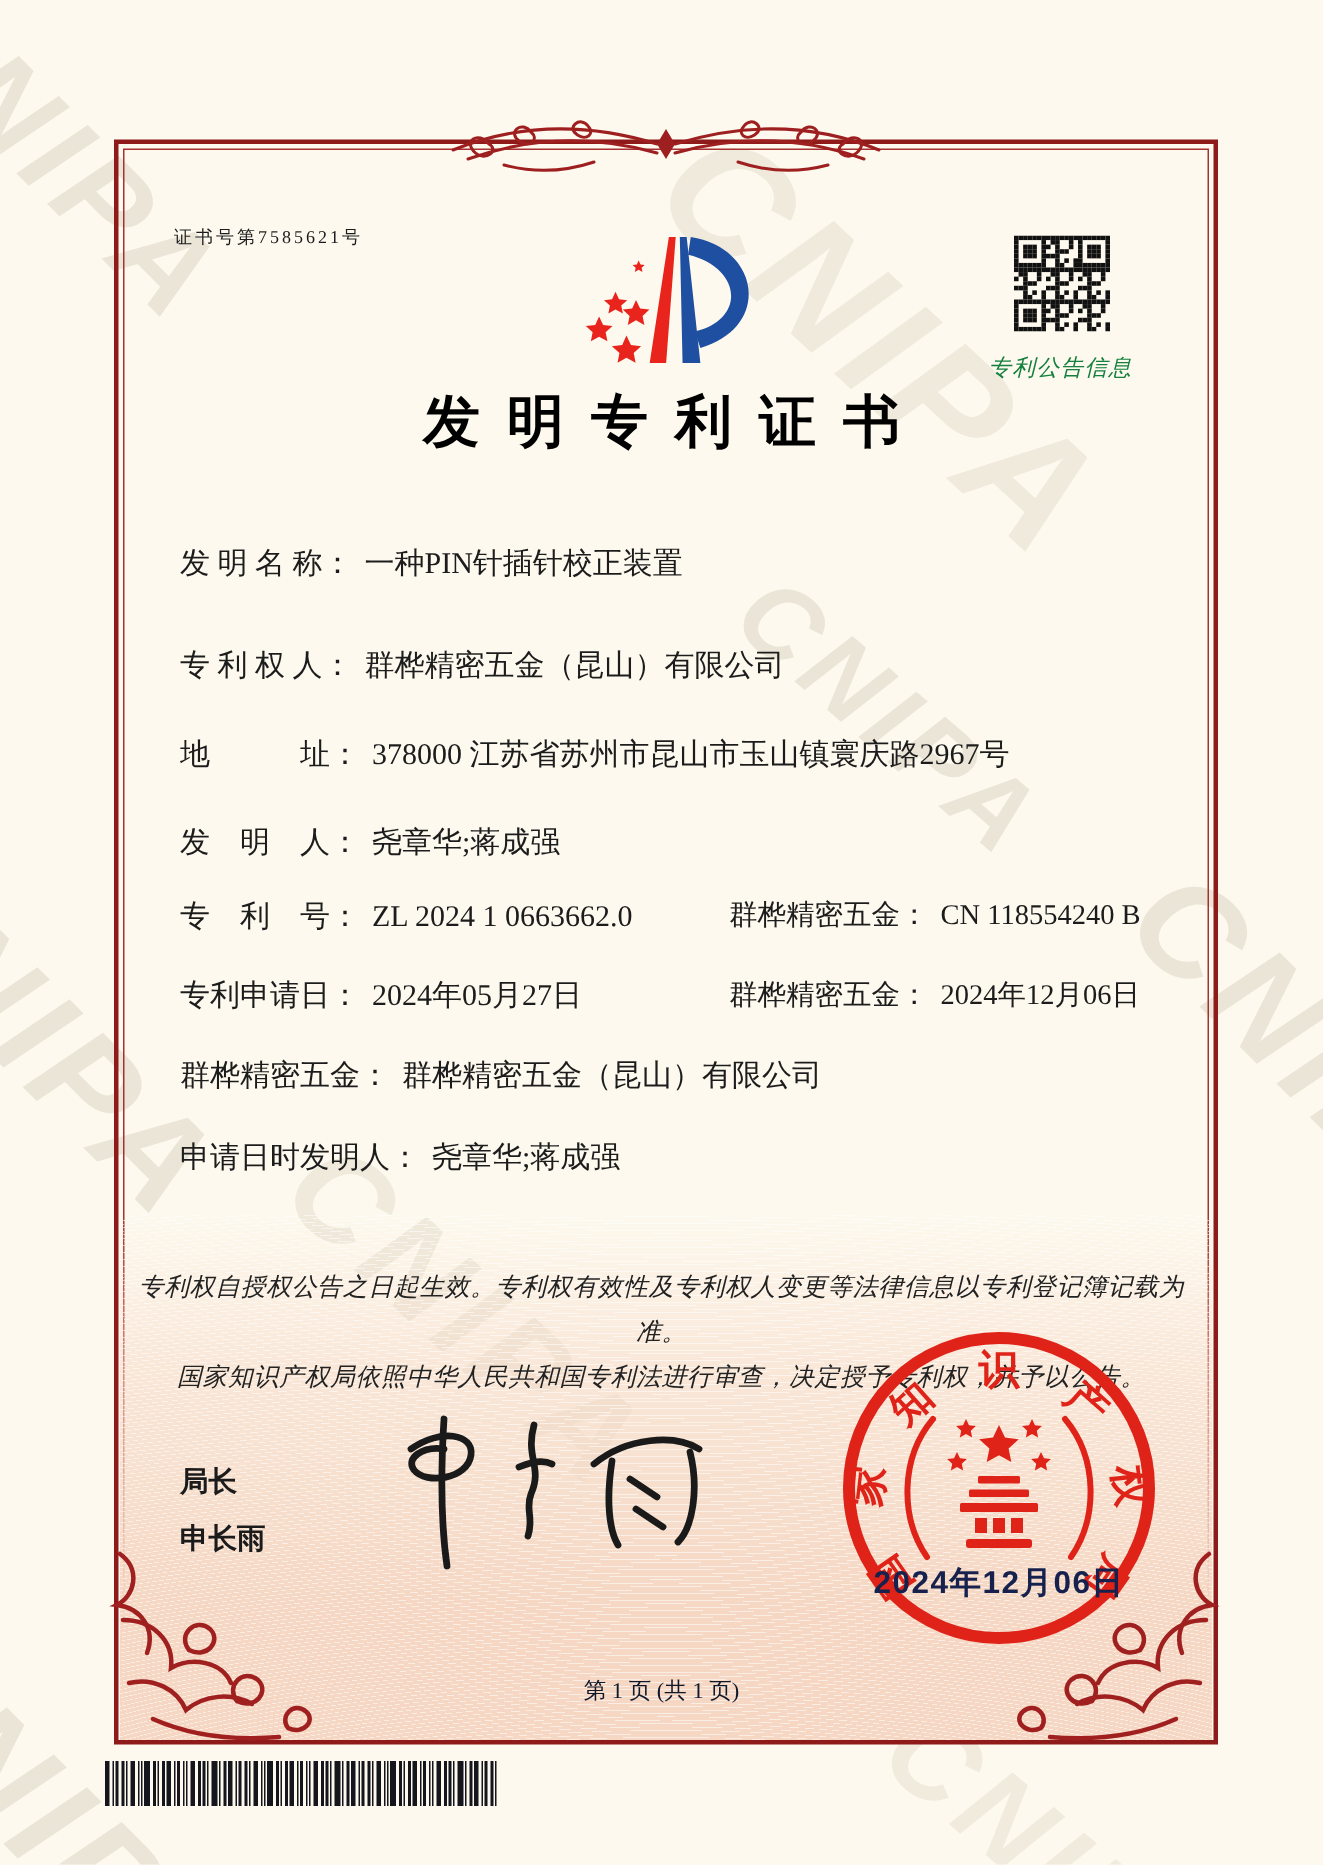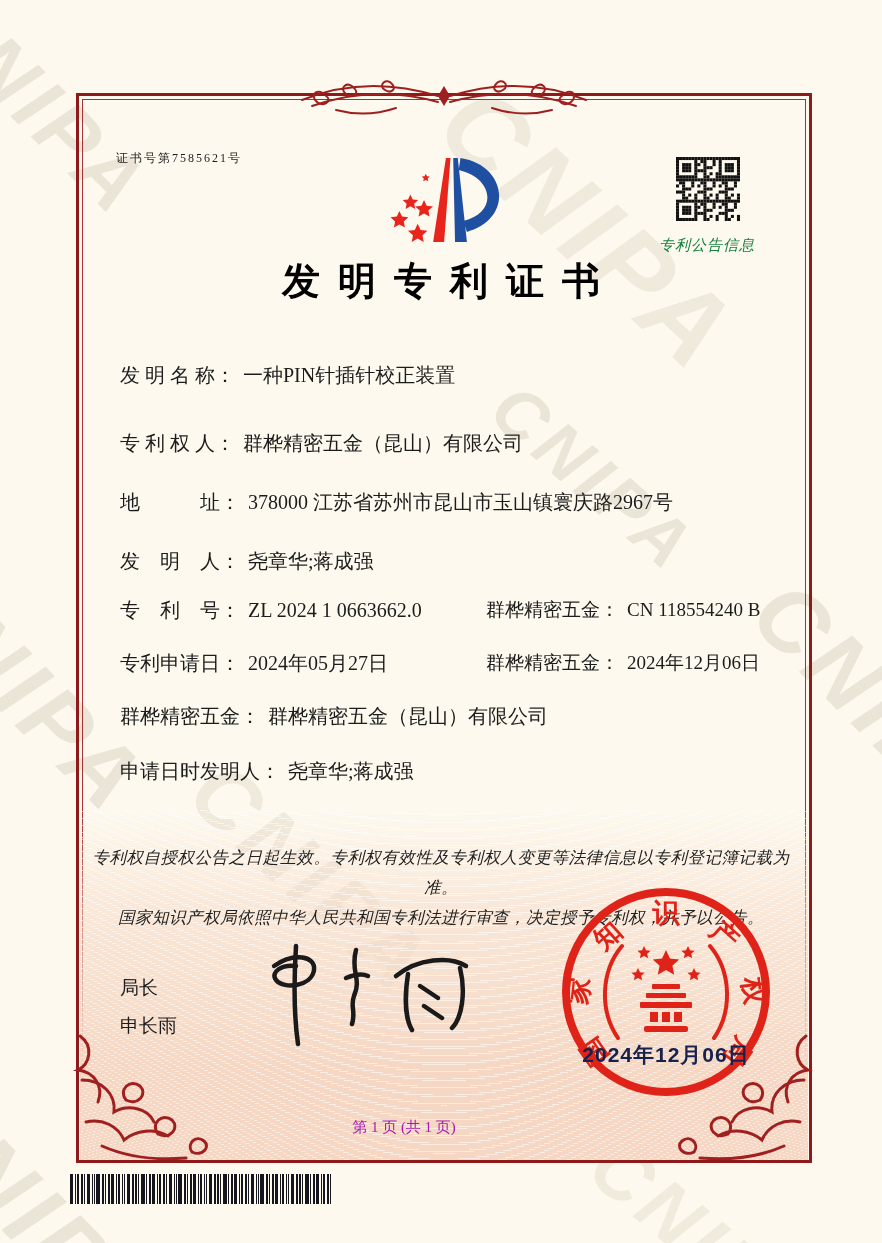--- a/index.html
+++ b/index.html
@@ -46,30 +46,30 @@
     font-size:38px;font-weight:bold;letter-spacing:18px;text-indent:18px;color:#000000;z-index:2;
   }
   .row{position:absolute;left:120px;font-size:20px;white-space:nowrap;z-index:2}
   .row .val{margin-left:8px}
   .rowR{position:absolute;left:486px;font-size:19px;white-space:nowrap;z-index:2}
   .rowR .val{margin-left:8px}
   .statement{
     position:absolute;left:91px;top:843px;width:700px;text-align:center;z-index:2;
     font-size:16.5px;font-style:italic;letter-spacing:.5px;line-height:30px;color:#222;
   }
-  .signer{position:absolute;left:120px;z-index:2;font-weight:normal;font-size:19px;
+  .signer{position:absolute;left:120px;z-index:2;font-weight:bold;font-size:19px;
     font-family:"Liberation Sans","DejaVu Sans",sans-serif;color:#1b1b1b}
   .seal-date{
     position:absolute;left:578px;top:1041px;width:176px;text-align:center;z-index:4;
     font-size:21px;font-weight:bold;color:#16214d;letter-spacing:1px;
     font-family:"Liberation Sans","DejaVu Sans",sans-serif;
   }
   .footer-page{
-    position:absolute;left:0;top:1118px;width:808px;text-align:center;
-    font-size:15px;z-index:2;color:#a21caf;
+    position:absolute;left:0;top:1118px;width:882px;text-align:center;
+    font-size:15px;z-index:2;color:#0f172a;
   }
   svg{display:block}
   .z2{z-index:2}.z3{z-index:3}
 </style>
 </head>
 <body>
 
 <span class="wm" style="left:-30px;top:-30px;font-size:82px;transform:rotate(45deg)">CNIPA</span>
 <span class="wm" style="left:500px;top:60px;font-size:108px;transform:rotate(43deg);color:rgba(186,173,150,.20)">CNIPA</span>
 <span class="wm" style="left:528px;top:368px;font-size:70px;transform:rotate(41deg)">CNIPA</span>

